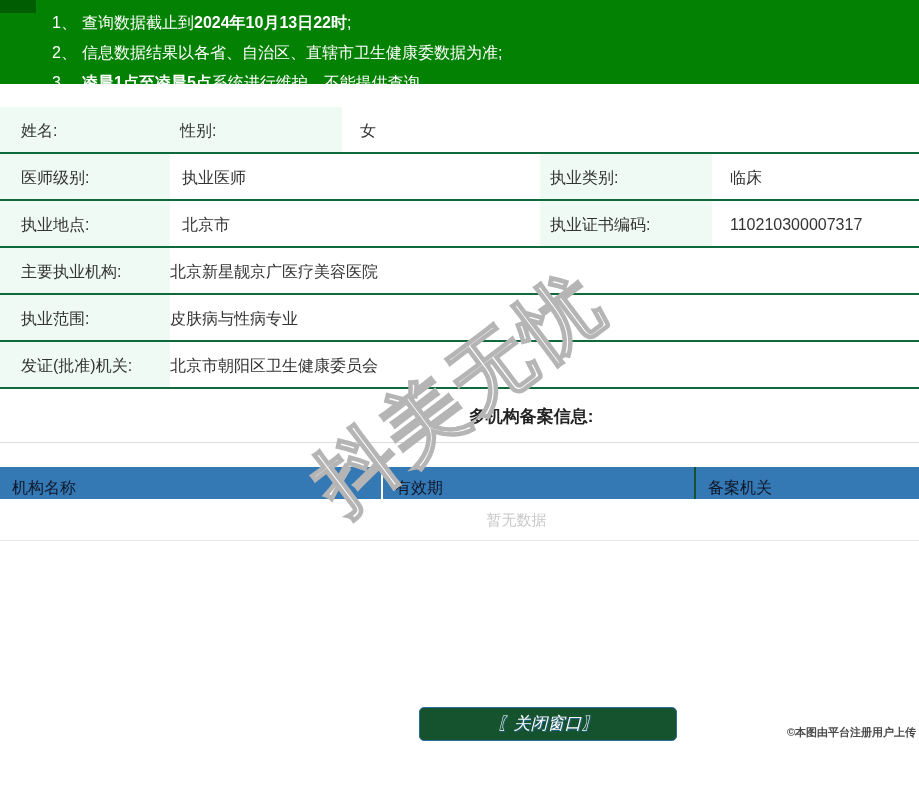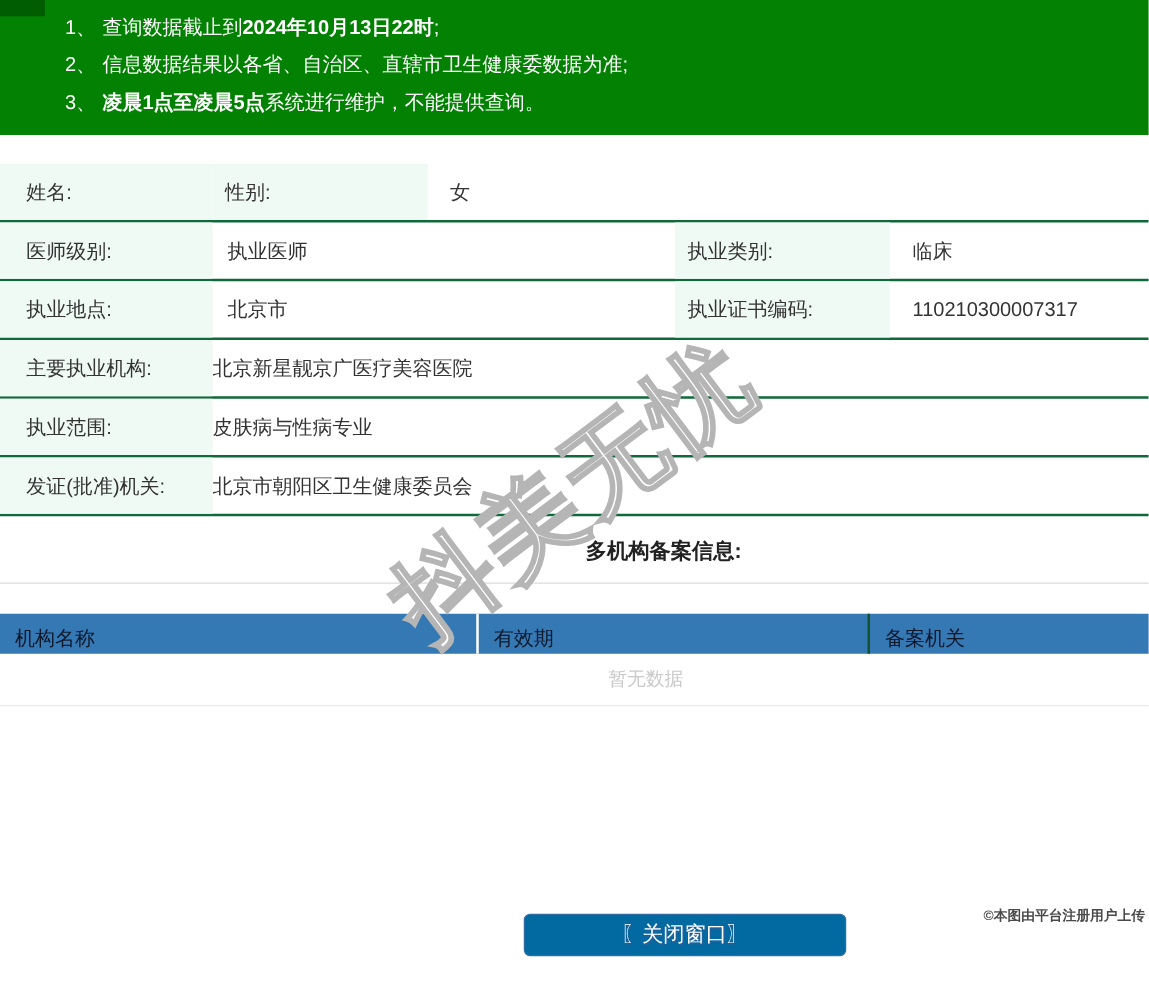--- a/index.html
+++ b/index.html
@@ -1,21 +1,21 @@
 <!DOCTYPE html>
 <html><head>
 <meta charset="utf-8">
 <style>
   * { margin:0; padding:0; box-sizing:border-box; }
   html,body { width:919px; height:788px; background:#fff; overflow:hidden;
     font-family:"Liberation Sans", sans-serif; }
   body { position:relative; }
 
   
-  .banner { width:919px; height:108px; background:#028102; color:#fff;
+  .banner { width:919px; height:84px; background:#028102; color:#fff;
     padding-top:8px; position:relative; }
   .banner-corner { position:absolute; left:0; top:0; width:36px; height:13px;
     background:#015d01; }
   .banner-line { padding-left:52px; line-height:30px; font-size:16px;
     white-space:nowrap; }
   .banner-line .num { display:inline-block; min-width:30px; }
   .banner-line .b { font-weight:bold; }
 
   
   .info-table { margin-top:23px; width:919px; }
@@ -39,24 +39,24 @@
   .bh1 { width:383px; border-right:2px solid #fff; }
   .bh2 { width:313px; border-right:2px solid #14532d; }
   .bh3 { flex:1;border-radius:12px; }
   .empty-row { height:42px; line-height:42px; text-align:center;
     padding-left:114px; color:#c9c9c9; font-size:15px;
     border-bottom:1px solid #e9e9e9; }
 
   
   .btn-row { margin-top:166px; text-align:center; padding-left:176px; }
   .close-btn { display:inline-block; width:258px; height:34px;
-    background:#0369a1; border:1px solid #2f6da3; border-radius:5px;
+    background:#14532d; border:1px solid #2f6da3; border-radius:5px;
     color:#fff; font-size:17px; line-height:32px; text-align:center;
     cursor:pointer; font-family:"Liberation Sans", sans-serif;
-    text-shadow:1px 1px 1px #2a6298; }
+    text-shadow:1px 1px 1px #2a6298;font-style:italic; }
 
   
   .credit { position:absolute; right:3px; top:725px; font-size:11px;
     font-weight:bold; color:#4a4a4a;
     text-shadow:-1px -1px 0 #fff, 1px -1px 0 #fff, -1px 1px 0 #fff,
       1px 1px 0 #fff; }
 
   
   .watermark { position:absolute; left:292px; top:340px; z-index:20;
     font-size:80px; font-weight:bold; letter-spacing:4px; white-space:nowrap;

